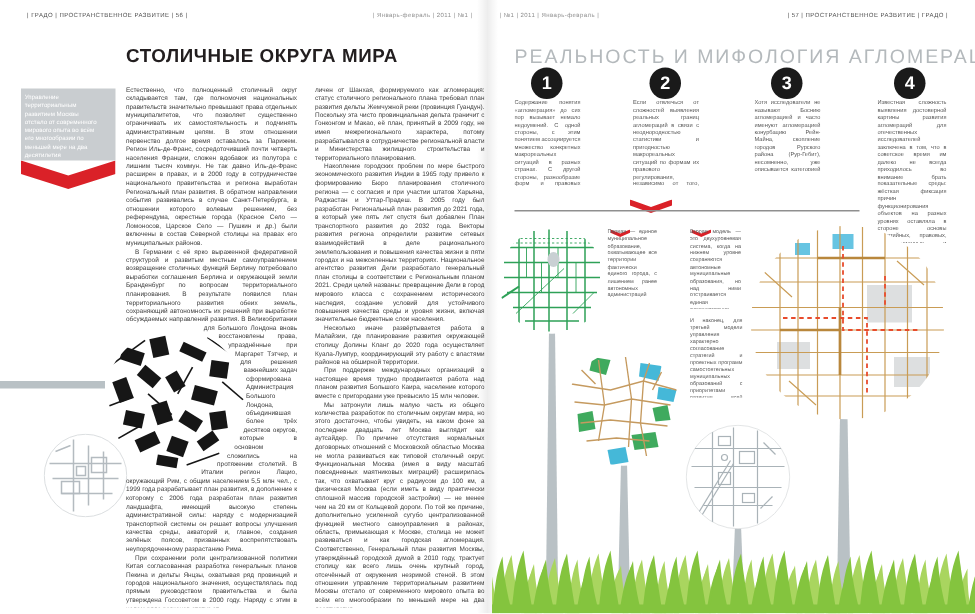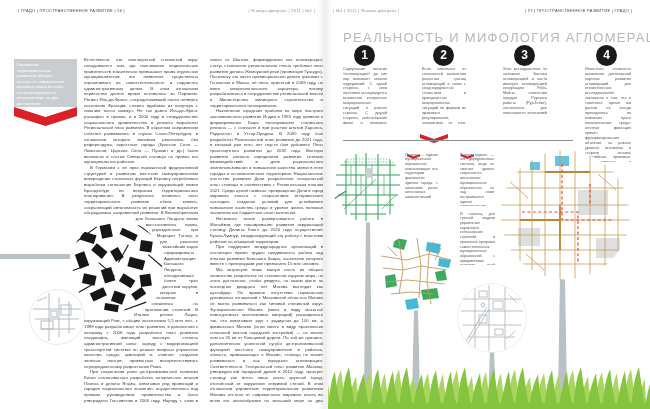--- a/index.html
+++ b/index.html
@@ -65,20 +65,21 @@
 
   <div class="page page-left">
 
     <div class="hdrbox">
       <div class="hdr s2">
         <span class="lt">|   ГРАДО   |   ПРОСТРАНСТВЕННОЕ РАЗВИТИЕ   |   56   |</span>
         <span class="rt">|   Январь-февраль   |   2011   |   №1   |</span>
       </div>
     </div>
 
+    <h1 class="title-left">СТОЛИЧНЫЕ ОКРУГА МИРА</h1>
 
     <div class="quote-box">
       <div class="inner s2">Управление территориальным развитием Москвы отстало от современного мирового опыта во всём его многообразии по меньшей мере на два десятилетия</div>
     </div>
 
     <div class="chev" style="left:14px;top:107px;">
       <svg width="63" height="19" viewBox="0 0 63 19">
           <polygon points="0,0 31.5,10 63,0 63,9 31.5,19 0,9" fill="#da2128"></polygon>
         </svg>
     </div>

